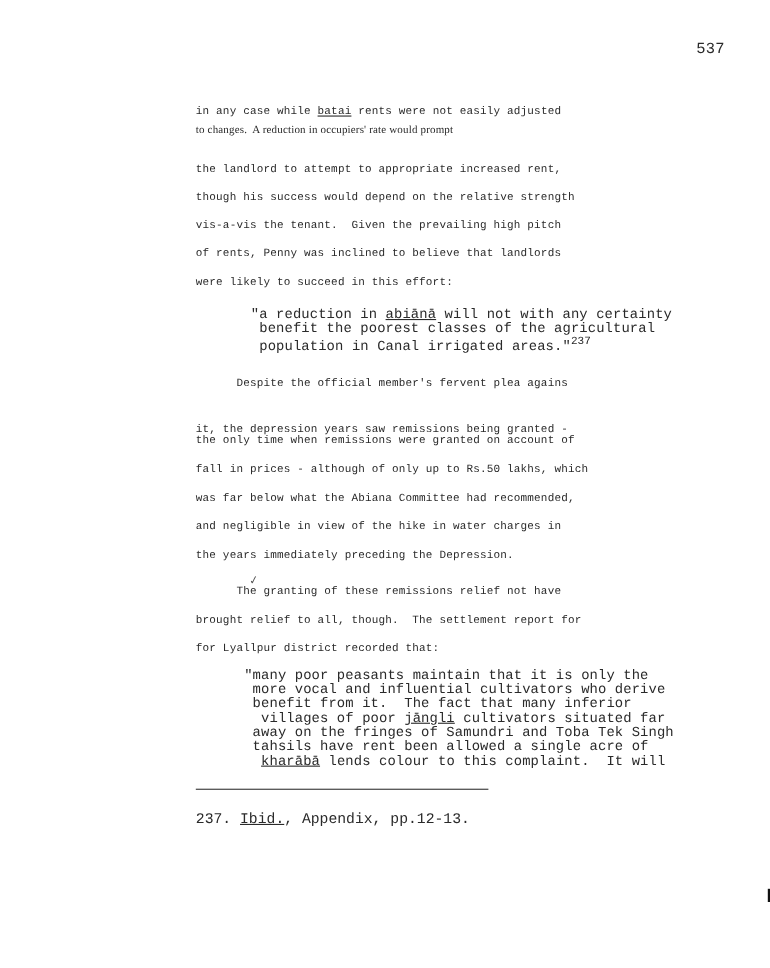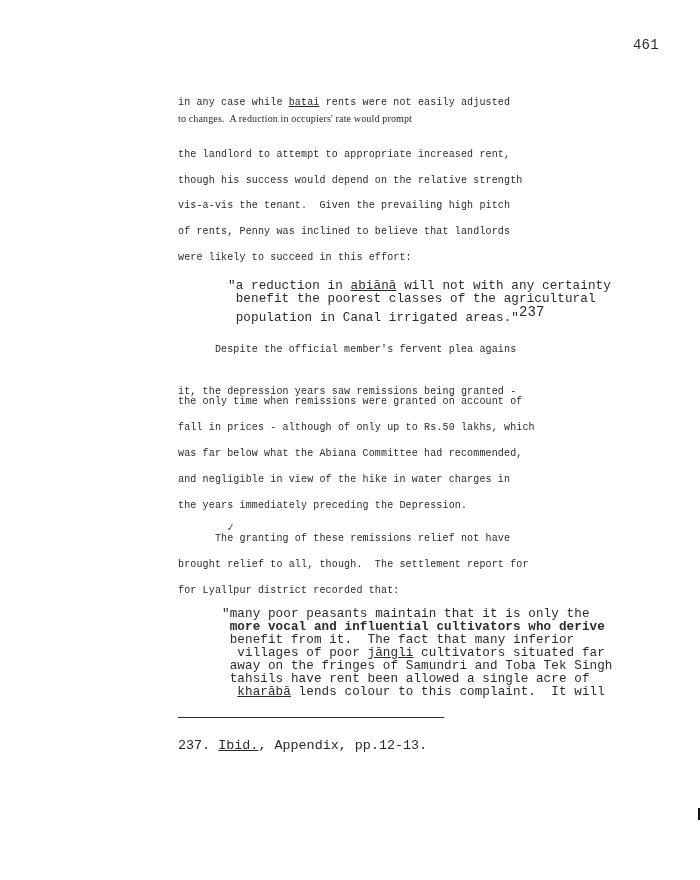--- a/index.html
+++ b/index.html
@@ -62,28 +62,28 @@
       transform: rotate(-10deg);
     }
     .edge-mark {
       position: absolute;
       left: 698px;
       top: 808px;
       width: 2px;
       height: 12px;
       background: #111;
     }
-    sup { font-size: 14px; vertical-align: 5px; }
+    sup { font-size: 10px; vertical-align: 5px; }
   </style>
 </head>
 <body>
 
 <div>
 
-  <div class="page-number">461</div>
+  <div class="page-number">537</div>
 
   <div>
     <div class="body-line" style="top:95px;"><span>in any case while </span><span class="u">batai</span><span> rents were not easily adjusted</span></div>
     <div class="body-line" style="top:111px;font-family:Liberation Serif, serif;">to changes.  A reduction in occupiers' rate would prompt</div>
     <div class="body-line" style="top:147px;">the landlord to attempt to appropriate increased rent,</div>
     <div class="body-line" style="top:173px;">though his success would depend on the relative strength</div>
     <div class="body-line" style="top:198px;">vis-a-vis the tenant.  Given the prevailing high pitch</div>
     <div class="body-line" style="top:224px;">of rents, Penny was inclined to believe that landlords</div>
     <div class="body-line" style="top:250px;">were likely to succeed in this effort:</div>
   </div>
@@ -106,21 +106,21 @@
 
   <div>
     <span class="check-mark">✓</span>
     <div class="body-line" style="top:531px;">      The granting of these remissions relief not have</div>
     <div class="body-line" style="top:557px;">brought relief to all, though.  The settlement report for</div>
     <div class="body-line" style="top:583px;">for Lyallpur district recorded that:</div>
   </div>
 
   <div>
     <div class="quote-line" style="left:222px; top:607px;">"many poor peasants maintain that it is only the</div>
-    <div class="quote-line" style="left:222px; top:620px;font-weight:bold;"> more vocal and influential cultivators who derive</div>
+    <div class="quote-line" style="left:222px; top:620px;"> more vocal and influential cultivators who derive</div>
     <div class="quote-line" style="left:222px; top:633px;text-align:right;"> benefit from it.  The fact that many inferior</div>
     <div class="quote-line" style="left:222px; top:646px;"><span>  villages of poor </span><span class="u">jāngli</span><span> cultivators situated far</span></div>
     <div class="quote-line" style="left:222px; top:659px;"> away on the fringes of Samundri and Toba Tek Singh</div>
     <div class="quote-line" style="left:222px; top:672px;"> tahsils have rent been allowed a single acre of</div>
     <div class="quote-line" style="left:222px; top:685px;"><span>  </span><span class="u">kharābā</span><span> lends colour to this complaint.  It will</span></div>
   </div>
 
   <div class="footnote-rule"></div>
   <div class="footnote"><span>237.</span> <span class="u">Ibid.</span><span>, Appendix, pp.12-13.</span></div>
 

